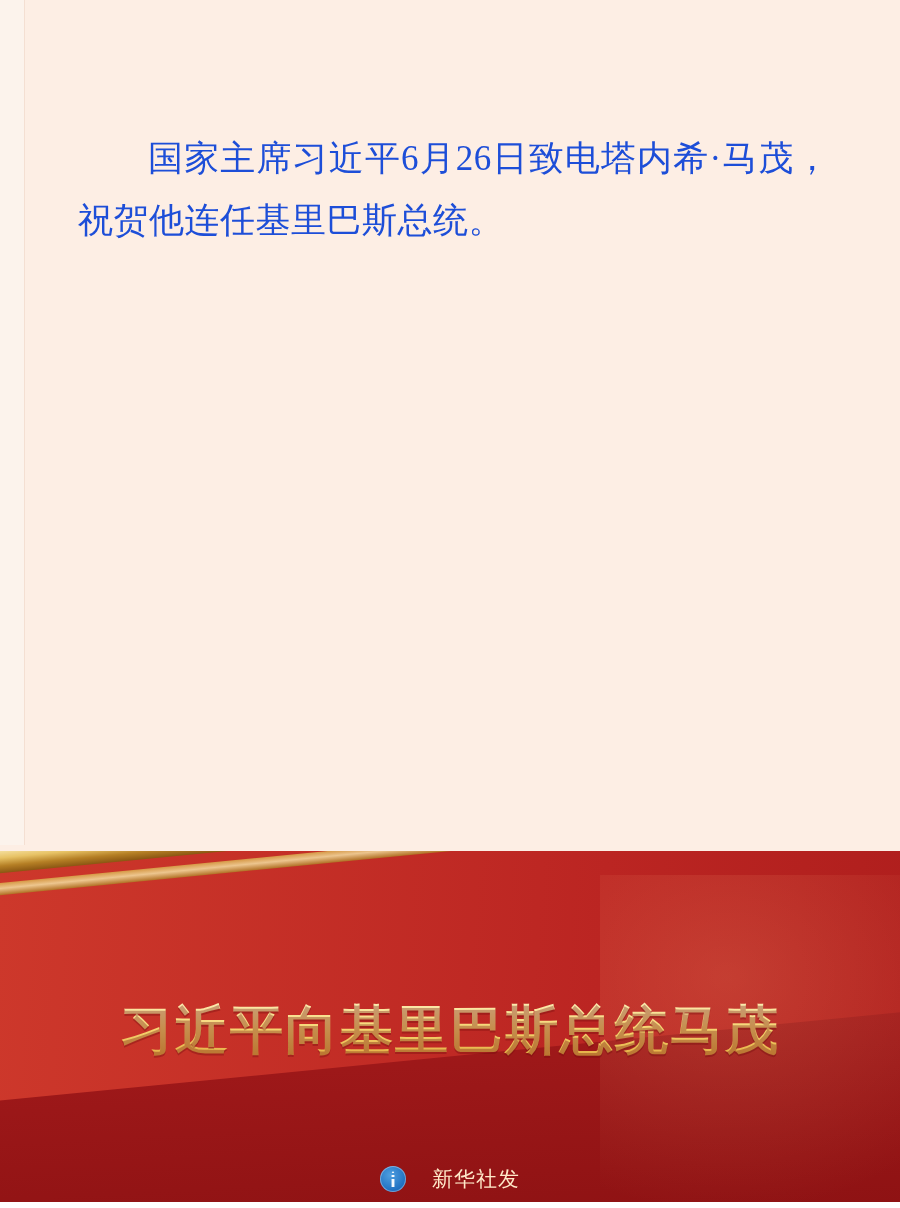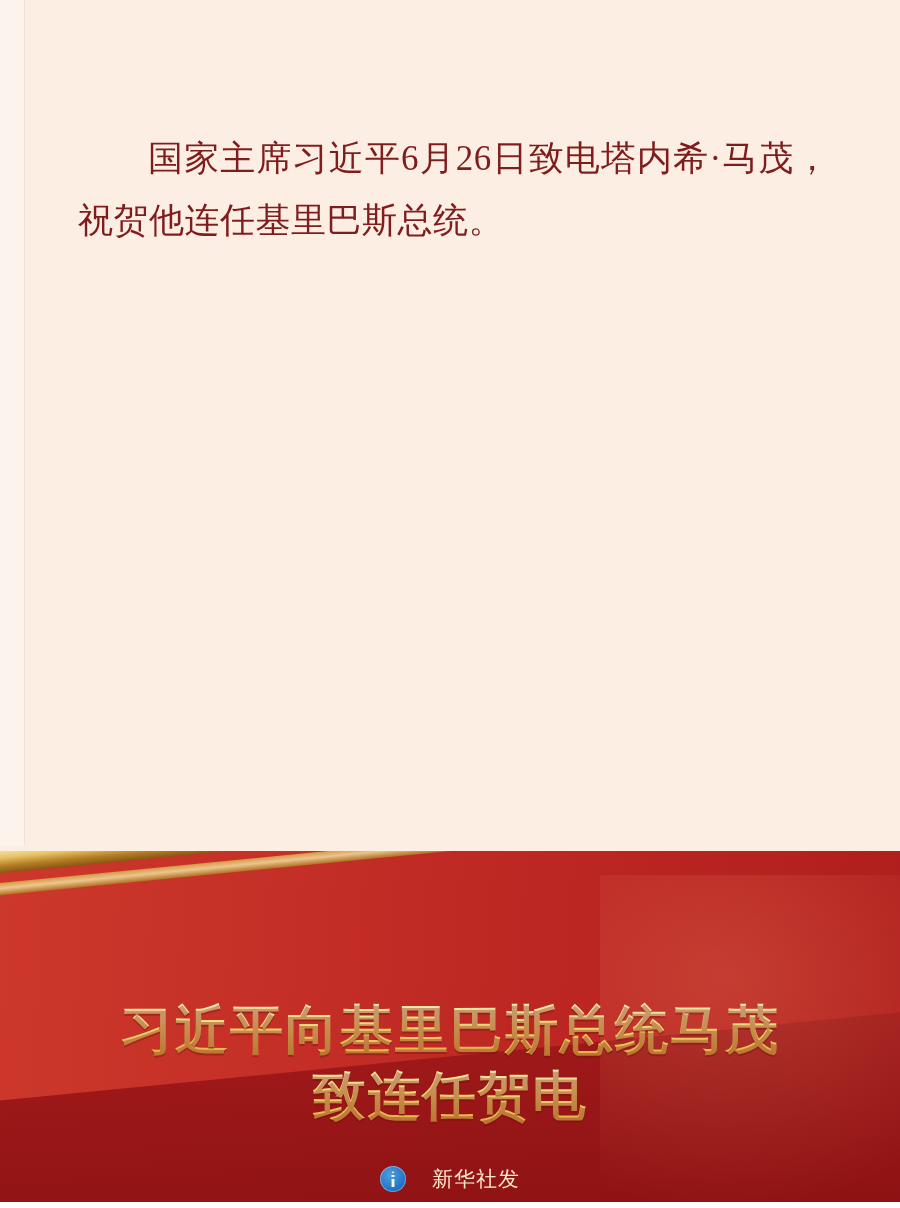--- a/index.html
+++ b/index.html
@@ -44,21 +44,21 @@
     position: absolute;
     left: 78px;
     top: 128px;
     width: 752px;
   }
   .article p {
     margin: 0 0 6px 0;
     font-family: "Liberation Serif", "DejaVu Serif", serif;
     font-size: 35px;
     line-height: 62px;
-    color: #7f1d1d;
+    color: #1d4ed8;
     text-align: justify;
     text-indent: 70px;
     letter-spacing: 0.5px;
     font-weight: 500;
   }
   
   .banner {
     position: absolute;
     left: 0;
     top: 845px;
@@ -219,21 +219,20 @@
     <div class="banner-deep"></div>
     <div class="banner-diag-light"></div>
     <div class="banner-dark-wedge"></div>
     <div class="banner-gold-band"></div>
     <div class="banner-gold-band2"></div>
     <div class="banner-top-cream"></div>
     <div class="banner-sheen"></div>
 
     <div class="headline">
       <div class="line">习近平向基里巴斯总统马茂</div>
-      <div class="line">致连任贺电</div>
     </div>
 
     <div class="credit">
       <span class="logo"></span>
       <span class="label">新华社发</span>
     </div>
   </div>
 
   <div class="bottom-strip"></div>
 </div>

